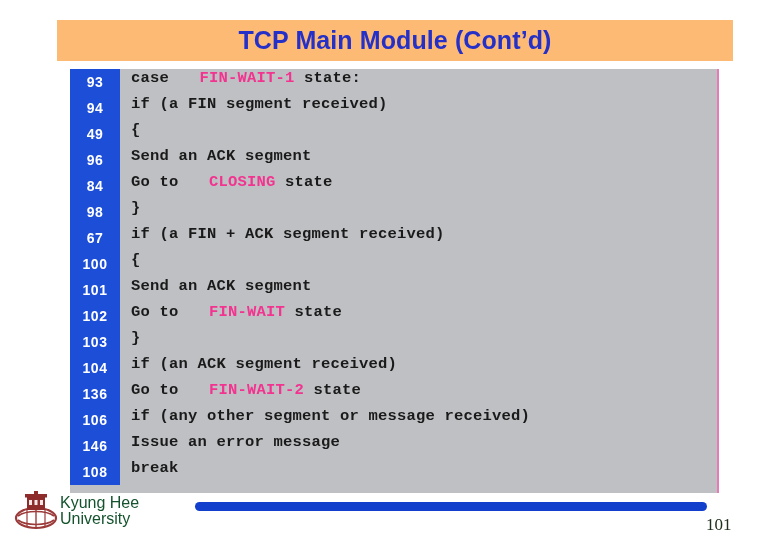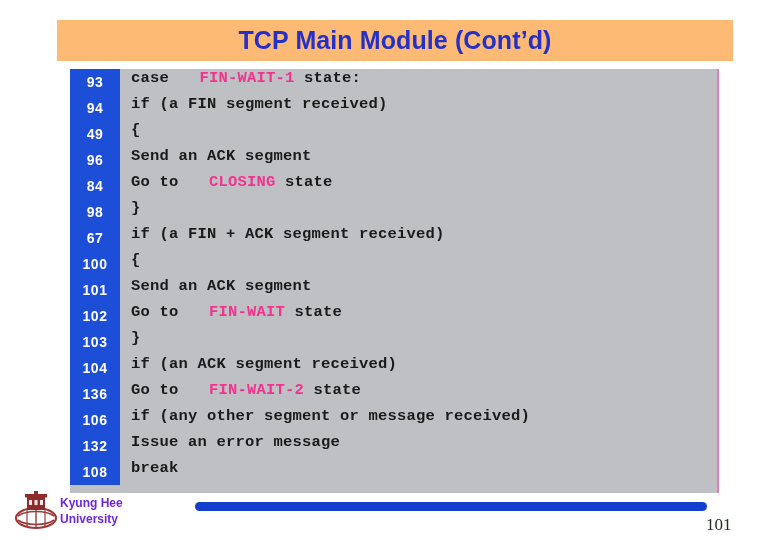--- a/index.html
+++ b/index.html
@@ -100,23 +100,23 @@
     align-items: center;
   }
   #crest-icon {
     width: 44px;
     height: 40px;
     flex: 0 0 44px;
     position: relative;
   }
   #univ-name {
     font-family: "Liberation Sans", sans-serif;
-    font-size: 12px;
-    font-weight: bold;
-    color: #6d28d9;
+    font-size: 16px;
+    font-weight: normal;
+    color: #14532d;
     line-height: 16px;
     padding-left: 2px;
     white-space: pre-line;
   }
 
   #blue-bar {
     position: absolute;
     left: 195px;
     top: 502px;
     width: 512px;
@@ -194,21 +194,21 @@
     </div>
     <div class="code-row">
       <div class="gutter">136</div>
       <div class="code-text">        <span>Go to </span><span class="kw">FIN-WAIT-2</span><span> state</span></div>
     </div>
     <div class="code-row">
       <div class="gutter">106</div>
       <div class="code-text">    <span>if (any other segment or message received)</span></div>
     </div>
     <div class="code-row">
-      <div class="gutter">132</div>
+      <div class="gutter">146</div>
       <div class="code-text">        <span>Issue an error message</span></div>
     </div>
     <div class="code-row">
       <div class="gutter">108</div>
       <div class="code-text">    <span>break</span></div>
     </div>
   </div>
 
 <div id="footer-logo">
   <div id="crest-icon">

